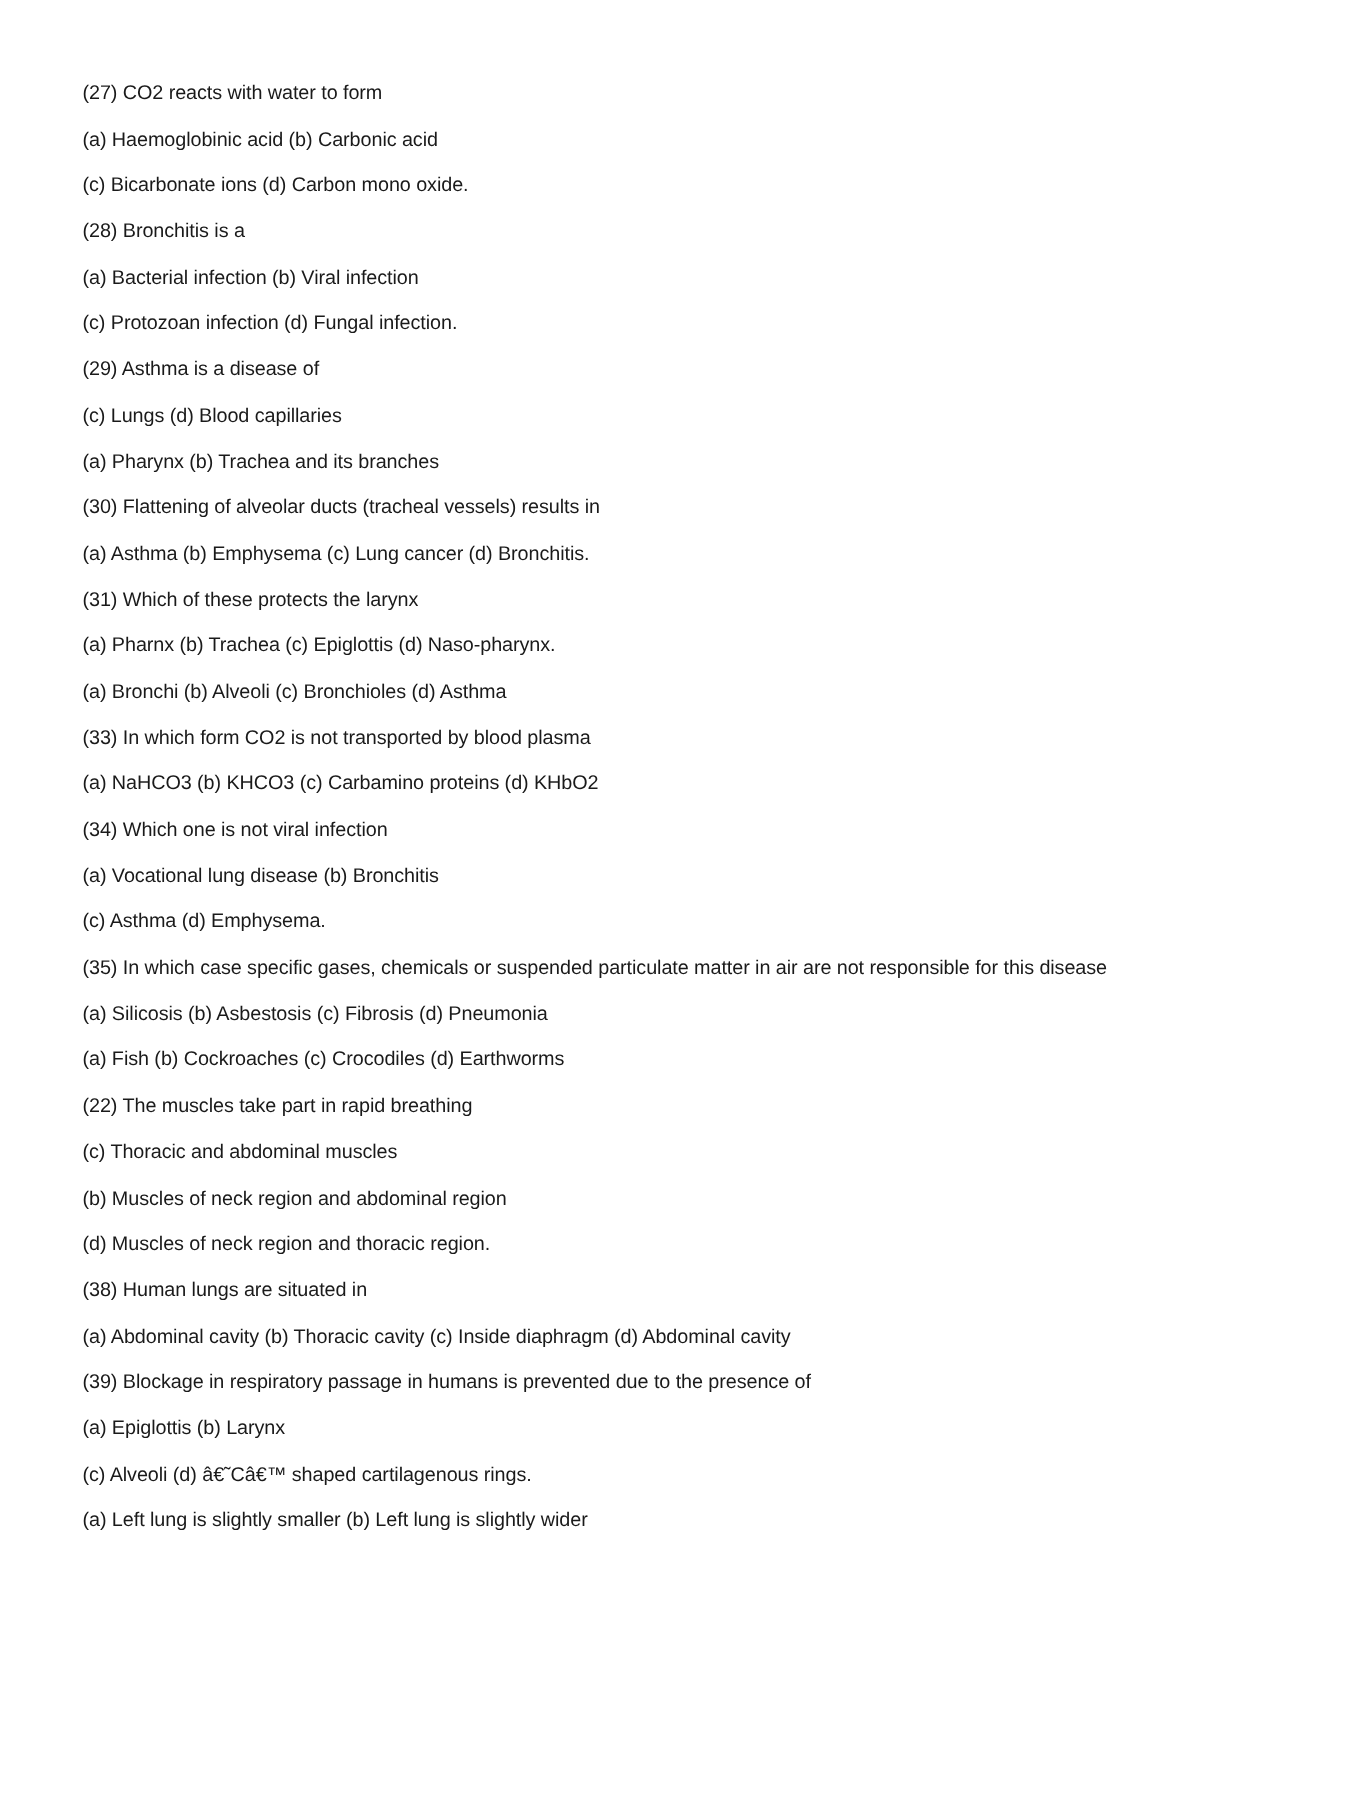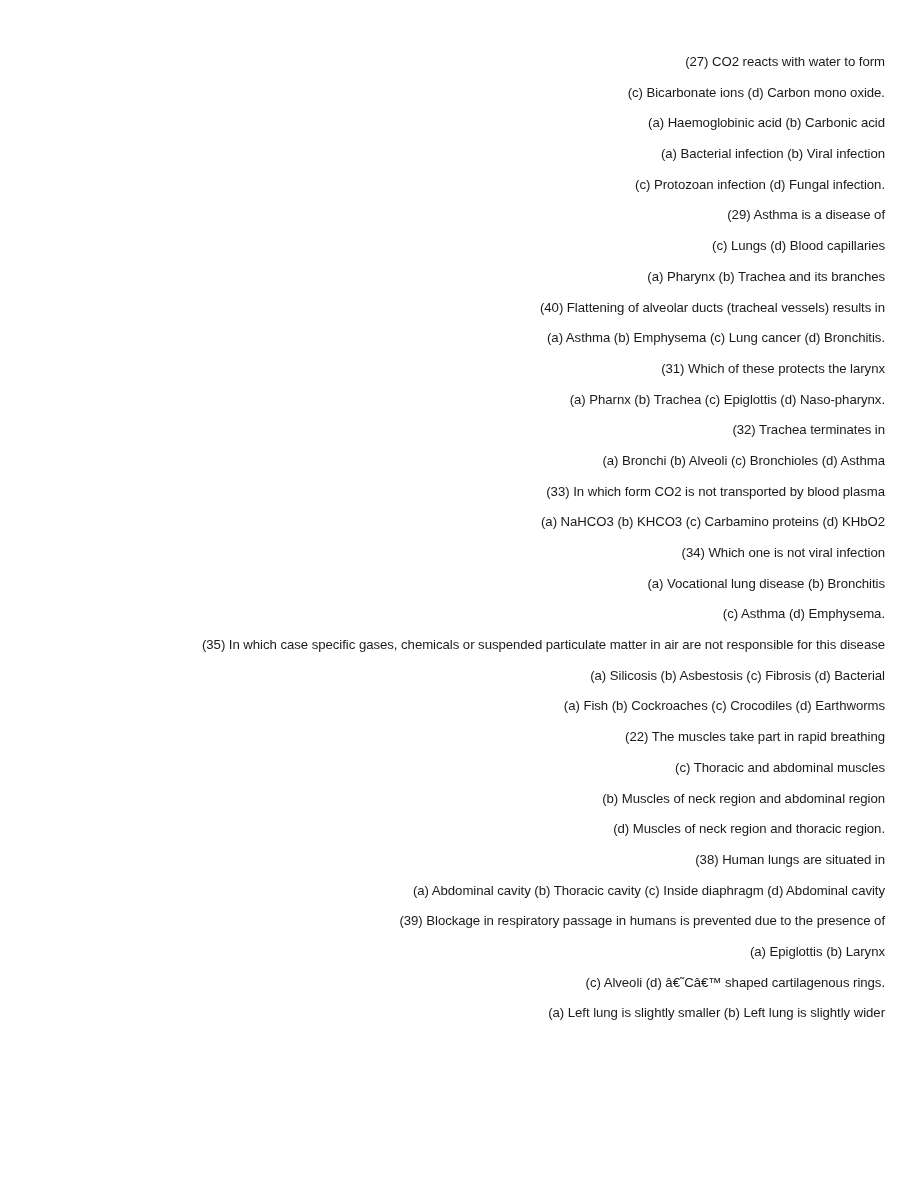--- a/index.html
+++ b/index.html
@@ -20,48 +20,47 @@
       left: 55px;
       top: 47px;
       width: 830px;
     }
     .line {
       font-size: 13.2px;
       line-height: 30.7px;
       height: 30.7px;
       white-space: nowrap;
       letter-spacing: -0.05px;
-      text-align: right;
     }
   </style>
 </head>
 <body>
 
 <div class="page">
   <div class="line">(27) CO2 reacts with water to form</div>
+  <div class="line">(a) Haemoglobinic acid (b) Carbonic acid</div>
   <div class="line">(c) Bicarbonate ions (d) Carbon mono oxide.</div>
-  <div class="line">(a) Haemoglobinic acid (b) Carbonic acid</div>
+  <div class="line">(28) Bronchitis is a</div>
   <div class="line">(a) Bacterial infection (b) Viral infection</div>
   <div class="line">(c) Protozoan infection (d) Fungal infection.</div>
   <div class="line">(29) Asthma is a disease of</div>
   <div class="line">(c) Lungs (d) Blood capillaries</div>
   <div class="line">(a) Pharynx (b) Trachea and its branches</div>
-  <div class="line">(40) Flattening of alveolar ducts (tracheal vessels) results in</div>
+  <div class="line">(30) Flattening of alveolar ducts (tracheal vessels) results in</div>
   <div class="line">(a) Asthma (b) Emphysema (c) Lung cancer (d) Bronchitis.</div>
   <div class="line">(31) Which of these protects the larynx</div>
   <div class="line">(a) Pharnx (b) Trachea (c) Epiglottis (d) Naso-pharynx.</div>
-  <div class="line">(32) Trachea terminates in</div>
   <div class="line">(a) Bronchi (b) Alveoli (c) Bronchioles (d) Asthma</div>
   <div class="line">(33) In which form CO2 is not transported by blood plasma</div>
   <div class="line">(a) NaHCO3 (b) KHCO3 (c) Carbamino proteins (d) KHbO2</div>
   <div class="line">(34) Which one is not viral infection</div>
   <div class="line">(a) Vocational lung disease (b) Bronchitis</div>
   <div class="line">(c) Asthma (d) Emphysema.</div>
   <div class="line">(35) In which case specific gases, chemicals or suspended particulate matter in air are not responsible for this disease</div>
-  <div class="line">(a) Silicosis (b) Asbestosis (c) Fibrosis (d) Bacterial</div>
+  <div class="line">(a) Silicosis (b) Asbestosis (c) Fibrosis (d) Pneumonia</div>
   <div class="line">(a) Fish (b) Cockroaches (c) Crocodiles (d) Earthworms</div>
   <div class="line">(22) The muscles take part in rapid breathing</div>
   <div class="line">(c) Thoracic and abdominal muscles</div>
   <div class="line">(b) Muscles of neck region and abdominal region</div>
   <div class="line">(d) Muscles of neck region and thoracic region.</div>
   <div class="line">(38) Human lungs are situated in</div>
   <div class="line">(a) Abdominal cavity (b) Thoracic cavity (c) Inside diaphragm (d) Abdominal cavity</div>
   <div class="line">(39) Blockage in respiratory passage in humans is prevented due to the presence of</div>
   <div class="line">(a) Epiglottis (b) Larynx</div>
   <div class="line">(c) Alveoli (d) â€˜Câ€™ shaped cartilagenous rings.</div>

